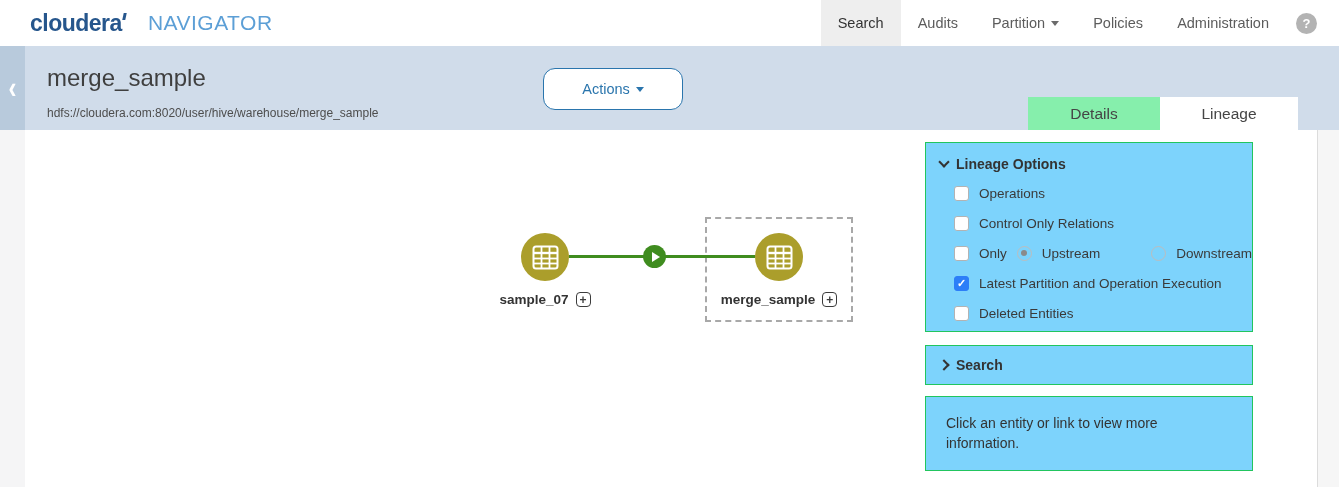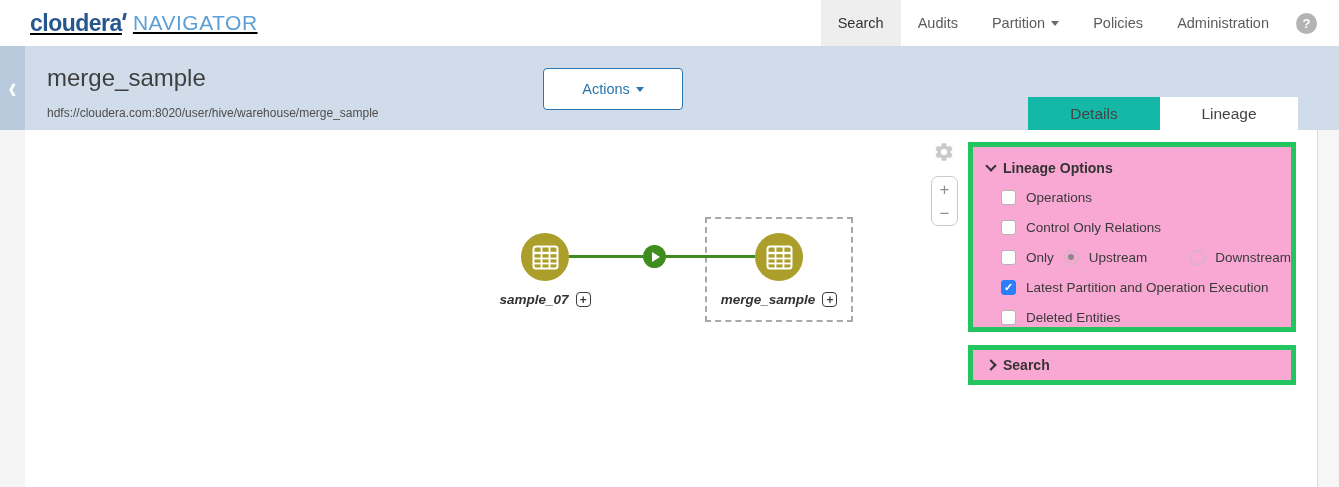--- a/index.html
+++ b/index.html
@@ -1,68 +1,68 @@
 <!DOCTYPE html>
 <html><head>
 <meta charset="utf-8">
 <style>
   * { margin: 0; padding: 0; box-sizing: border-box; }
   html, body { width: 1339px; height: 487px; font-family: "Liberation Sans", sans-serif; background: #fff; }
   #app { position: relative; width: 1339px; height: 487px; overflow: hidden; background: #fff; }
 
   
   .topnav { position: absolute; left: 0; top: 0; width: 1339px; height: 46px; background: #ffffff; display: flex; align-items: stretch; }
-  .logo { display: flex; align-items: center; margin-left: 30px; gap: 7px; text-decoration: underline; }
+  .logo { display: flex; align-items: center; margin-left: 30px; gap: 22px; }
   .logo .brand { font-size: 23px; font-weight: bold; color: #26568c; letter-spacing: -0.5px; position: relative; }
   .logo .brand::after { content: ""; position: absolute; right: -4px; top: 3px; width: 3px; height: 7px; background: #26568c; transform: skewX(-12deg); }
   .logo .product { font-size: 21px; color: #5c9fd6; letter-spacing: 0.5px; margin-left: 4px; }
   .navitems { margin-left: auto; display: flex; align-items: stretch; height: 46px; }
   .navitem { display: flex; align-items: center; padding: 0 17px; font-size: 14.5px; color: #5c5c5c; cursor: pointer; }
   .navitem.active { background: #eeeeee; color: #333; }
   .caret { display: inline-block; width: 0; height: 0; border-left: 4.5px solid transparent; border-right: 4.5px solid transparent; border-top: 5px solid #6b6b6b; margin-left: 6px; }
   .help-circle { width: 21px; height: 21px; border-radius: 50%; background: #b3b3b3; color: #fff; font-size: 13px; font-weight: bold; display: flex; align-items: center; justify-content: center; align-self: center; margin: 0 22px 0 10px; cursor: pointer; }
 
   
   .band { position: absolute; left: 0; top: 46px; width: 1339px; height: 84px; background: #d0dcea; }
   .back-strip { position: absolute; left: 0; top: 0; width: 25px; height: 84px; background: #b8cadc; display: flex; align-items: center; justify-content: center; cursor: pointer; }
   .back-chevron { color: #ffffff; font-size: 24px; font-weight: bold; line-height: 1; transform: scaleY(1.3); }
   .entity-title { position: absolute; left: 47px; top: 18px; font-size: 24px; color: #3f3f3f; }
   .entity-path { position: absolute; left: 47px; top: 60px; font-size: 12px; color: #4d4d4d; }
-  .actions-btn { position: absolute; left: 543px; top: 22px; width: 140px; height: 42px; background: #ffffff; border: 1px solid #2a75ad; border-radius: 4px; color: #2a75ad; font-size: 14.5px; display: flex; align-items: center; justify-content: center; cursor: pointer; }
+  .actions-btn { position: absolute; left: 543px; top: 22px; width: 140px; height: 42px; background: #ffffff; border: 1px solid #2a75ad; border-radius: 12px; color: #2a75ad; font-size: 14.5px; display: flex; align-items: center; justify-content: center; cursor: pointer; }
   .actions-btn .caret { border-top-color: #2a75ad; }
   .tabs { position: absolute; right: 41px; bottom: 0; display: flex; }
   .tab { width: 132px; height: 33px; display: flex; align-items: center; justify-content: center; font-size: 15.5px; color: #454545; cursor: pointer; }
-  .tab.inactive { background: #14b8a6; }
+  .tab.inactive { background: #86efac; }
   .tab.active { background: #ffffff; width: 138px; }
 
   
   .content { position: absolute; left: 0; top: 130px; width: 1339px; height: 357px; background: #ffffff; }
   .left-gutter { position: absolute; left: 0; top: 0; width: 25px; height: 357px; background: #f5f5f6; }
   .right-gutter { position: absolute; right: 0; top: 0; width: 22px; height: 357px; background: #f6f6f6; border-left: 1px solid #dcdcdc; }
 
   
   .gear { position: absolute; left: 933px; top: 11px; width: 22px; height: 22px; cursor: pointer; }
   .zoomctl { position: absolute; left: 931px; top: 46px; width: 27px; height: 50px; background: #fff; border: 1px solid #c9c9c9; border-radius: 7px; display: flex; flex-direction: column; }
   .zoombtn { flex: 1; display: flex; align-items: center; justify-content: center; font-size: 17px; color: #8f8f8f; cursor: pointer; line-height: 1; }
 
   
   .edge-line { position: absolute; left: 569px; top: 125px; width: 186px; height: 3px; background: #3f8c1f; }
   .edge-play { position: absolute; left: 643px; top: 115px; width: 23px; height: 23px; border-radius: 50%; background: #3f8c1f; display: flex; align-items: center; justify-content: center; cursor: pointer; }
   .edge-play .tri { width: 0; height: 0; border-top: 5.5px solid transparent; border-bottom: 5.5px solid transparent; border-left: 8px solid #ffffff; margin-left: 2px; }
   .node-circle { position: absolute; width: 48px; height: 48px; border-radius: 50%; background: #ab9e2b; display: flex; align-items: center; justify-content: center; cursor: pointer; }
   .node-sample { left: 521px; top: 103px; }
   .node-merge { left: 755px; top: 103px; }
   .selection-box { position: absolute; left: 705px; top: 87px; width: 148px; height: 105px; border: 2px dashed #a8a8a8; }
-  .node-label { position: absolute; display: flex; align-items: center; justify-content: center; gap: 7px; font-size: 13.5px; font-weight: bold; color: #333; font-style: italic; }
+  .node-label { position: absolute; display: flex; align-items: center; justify-content: center; gap: 7px; font-size: 13.5px; font-weight: bold; color: #333; }
   .label-sample { left: 475px; top: 162px; width: 140px; }
   .label-merge { left: 700px; top: 162px; width: 158px; }
   .plus-box { width: 15px; height: 15px; border: 1.5px solid #3c3c3c; border-radius: 4px; color: #3c3c3c; font-size: 12px; font-weight: bold; display: flex; align-items: center; justify-content: center; line-height: 1; cursor: pointer; }
 
   
-  .panel { position: absolute; left: 968px; background: #f9a8d4; border: 5px solid #22c55e; }
+  .panel { position: absolute; left: 925px; background: #7dd3fc; border: 1px solid #22c55e; }
   .panel-options { top: 12px; width: 328px; height: 190px; }
   .panel-search { top: 215px; width: 328px; height: 40px; display: flex; align-items: center; }
   .panel-info { top: 266px; width: 328px; height: 75px; }
   .panel-head { display: flex; align-items: center; gap: 8px; font-size: 14px; font-weight: bold; color: #333; padding: 13px 14px 6px 14px; cursor: pointer; }
   .panel-search .panel-head { padding: 0 14px; }
   .chev { display: inline-block; width: 8px; height: 8px; border-right: 2px solid #333; border-bottom: 2px solid #333; }
   .chev.down { transform: rotate(45deg); margin-top: -4px; }
   .chev.right { transform: rotate(-45deg); }
   .opt-row { display: flex; align-items: center; gap: 10px; padding: 7.5px 0 7.5px 28px; font-size: 13.5px; color: #3a3a3a; }
   .cbx { width: 15px; height: 15px; border: 1.5px solid #b3b3b3; border-radius: 3px; background: #fff; flex: 0 0 auto; display: flex; align-items: center; justify-content: center; cursor: pointer; color: transparent; font-size: 11px; }
@@ -207,15 +207,18 @@
       </div>
     </div>
 
     <div class="panel panel-search">
       <div class="panel-head">
         <span class="chev right"></span>
         <span>Search</span>
       </div>
     </div>
 
+    <div class="panel panel-info">
+      <div class="info-text">Click an entity or link to view more information.</div>
+    </div>
   </div>
 
 </div>
 
 </body></html>

